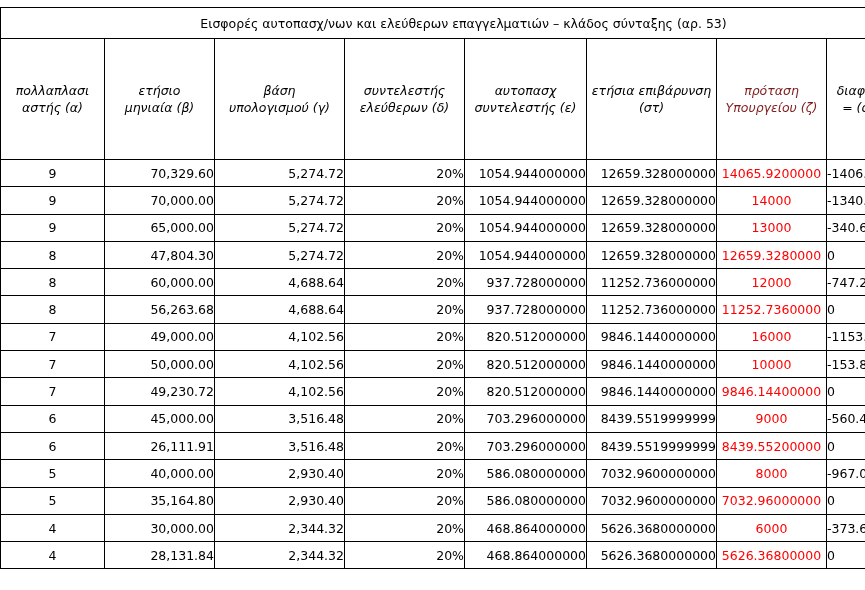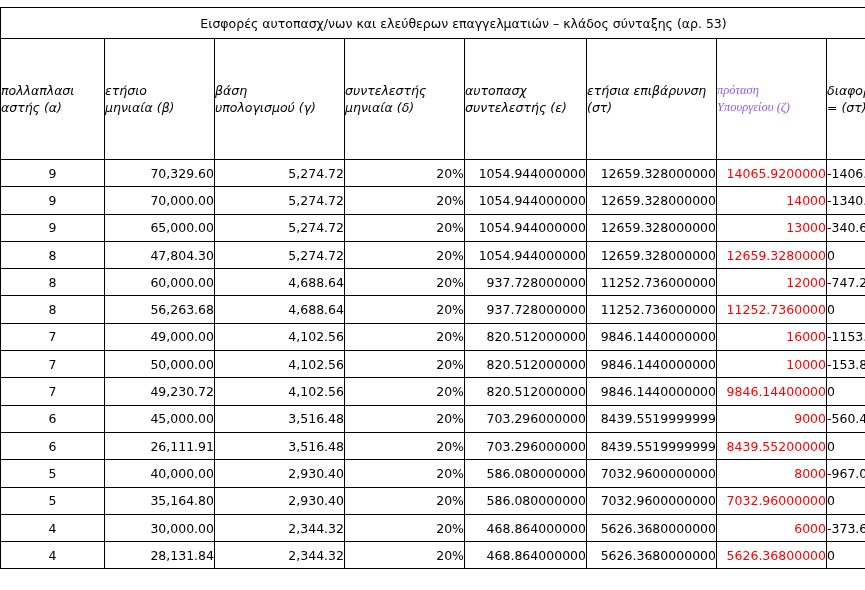--- a/index.html
+++ b/index.html
@@ -38,38 +38,37 @@
   .title-cell {
     height: 30px;
     text-align: center;
     font-weight: bold;
     font-size: 12.8px;
     letter-spacing: 0px;
     padding: 0 4px;
   }
   .hdr-row td {
     height: 120px;
-    text-align: left;
+    text-align: center;
     font-style: italic;
     font-size: 12.6px;
     line-height: 17px;
     padding: 2px 5px;
   }
   .hdr-red {
-    color: #8b5cf6;
-    font-family: Liberation Serif, serif;
+    color: #7f1d1d;
   }
   .data-row td {
     height: 26.3px;
     padding: 0 6px;
   }
   .c-a { text-align: center; }
   .c-num { text-align: right; }
   .c-left { text-align: left; }
-  .c-red { color: #ff0000; text-align: right; }
+  .c-red { color: #ff0000; text-align: center; }
   .clip {
     display: block;
     overflow: hidden;
     white-space: nowrap;
   }
   
   col.col-a { width: 104px; }
   col.col-b { width: 110px; }
   col.col-c { width: 130px; }
   col.col-d { width: 120px; }
@@ -105,21 +104,21 @@
         <td>
           <span class="clip">ετήσιο</span>
           <span class="clip">μηνιαία (β)</span>
         </td>
         <td>
           <span class="clip">βάση</span>
           <span class="clip">υπολογισμού (γ)</span>
         </td>
         <td>
           <span class="clip">συντελεστής</span>
-          <span class="clip">μηνιαία    (δ)</span>
+          <span class="clip">ελεύθερων    (δ)</span>
         </td>
         <td>
           <span class="clip">αυτοπασχ</span>
           <span class="clip">συντελεστής (ε)</span>
         </td>
         <td>
           <span class="clip">ετήσια επιβάρυνση</span>
           <span class="clip">(στ)</span>
         </td>
         <td class="hdr-red">

